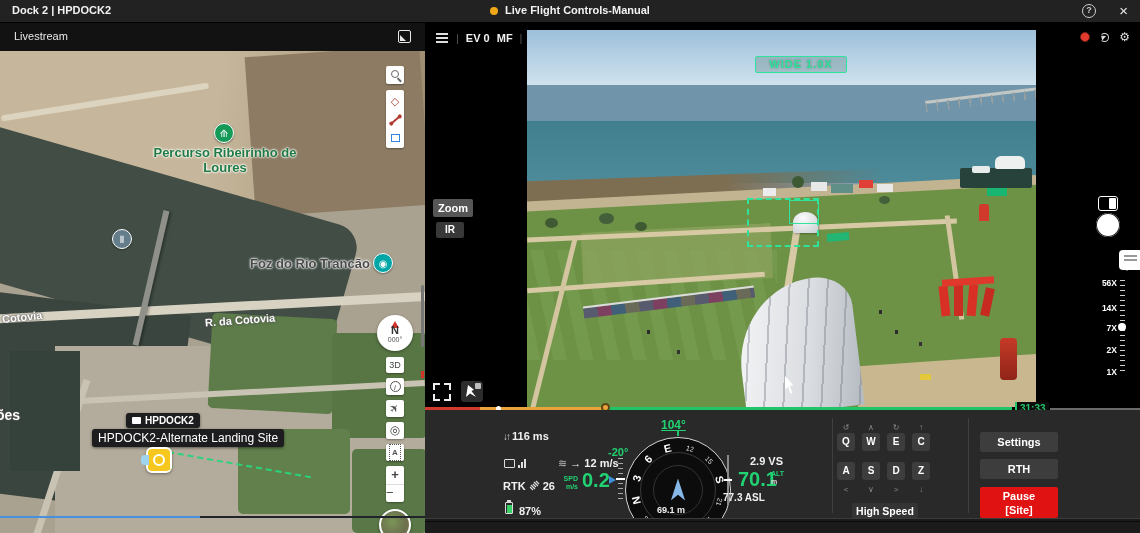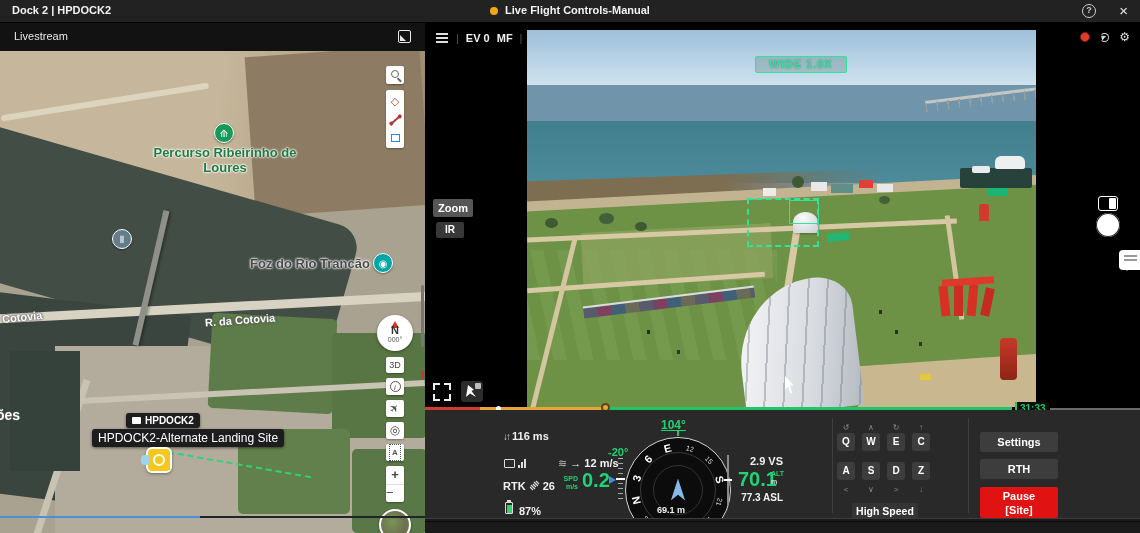--- a/index.html
+++ b/index.html
@@ -352,20 +352,29 @@
       <div class="track-inner"></div>
       <div class="cursor"></div>
     </div>
 
     <div id="btn-zoom" class="sidebtn">Zoom</div>
     <div id="btn-ir" class="sidebtn">IR</div>
 
     <div class="icon-camswitch"></div>
     <div class="shutter"></div>
     <div class="bubble"></div>
+    <div id="zoom-rail">
+      <div class="rail-ticks"></div>
+      <div class="rail-dot"></div>
+    <span class="rail-label" style="top: 3px;">56X</span>
+        <span class="rail-label" style="top: 28px;">14X</span>
+        <span class="rail-label" style="top: 48px;">7X</span>
+        <span class="rail-label" style="top: 70px;">2X</span>
+        <span class="rail-label" style="top: 92px;">1X</span>
+      </div>
 
     <div class="icon-split">
         <i class="tl"></i>
         <i class="tr"></i>
         <i class="bl"></i>
         <i class="br"></i>
       </div>
     <div class="icon-maplock"></div>
 
     <div class="tl-seg" style="left:0;width:55px;background:#d23a2e;"></div>
@@ -435,21 +444,21 @@
       </div>
 
       <div class="vscale">
           <span class="wt"></span>
         </div>
       <div class="deck-text" style="left:258px;top:45px;width:100px;text-align:right;">2.9 VS</div>
       <div class="deck-text green" style="left:313px;top:58px;font-size:20px;">70.1</div>
       <div class="deck-text green" style="left:346px;top:60px;font-size:7px;line-height:8px;">
         <span>ALT</span><br><span style="color:#ddd;">m</span>
       </div>
-      <div class="deck-text" style="left:258px;top:82px;width:100px;text-align:right;font-size:10px;">77.3 ASL</div>
+      <div class="deck-text" style="left:258px;top:82px;width:100px;font-size:10px;padding-left:40px;">77.3 ASL</div>
       <div class="deck-text" style="left:232px;top:95px;width:80px;text-align:left;font-size:9px;">69.1 m</div>
       <div class="deck-text" style="left:285px;top:107px;font-size:9px;">
         <span>0 m</span>
       </div>
 
       <div class="vdiv" style="left:407px;"></div>
 
       <div id="keys">
           <div class="khint" style="left: 412px; top: 14px;">↺</div>
           <div class="key" style="left: 412px; top: 23px;">Q</div>

